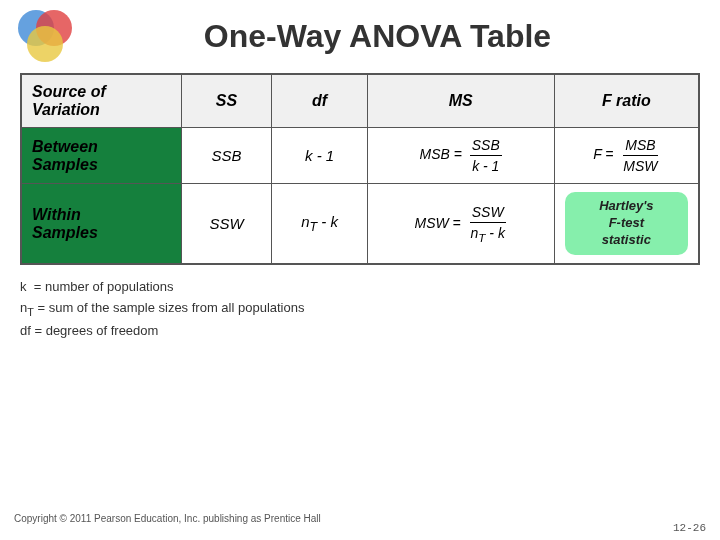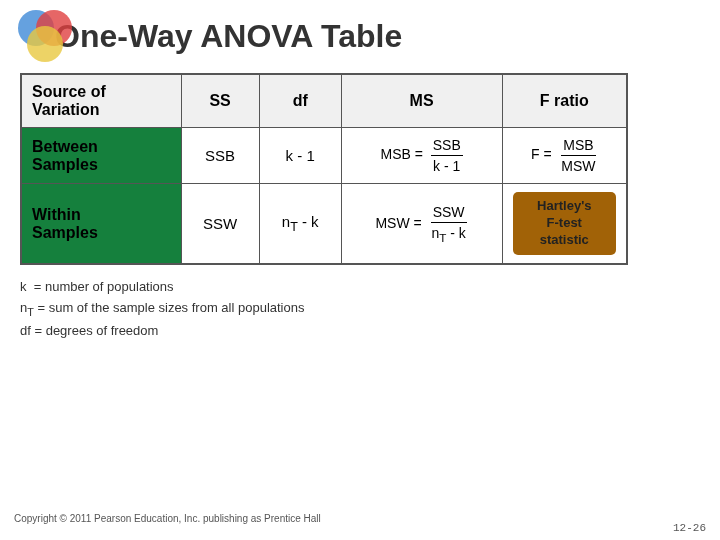--- a/index.html
+++ b/index.html
@@ -8,32 +8,34 @@
       width: 720px;
       height: 540px;
       background: #ffffff;
       font-family: Arial, Helvetica, sans-serif;
       overflow: hidden;
       position: relative;
     }
 
     .title-area {
       padding: 18px 20px 10px 55px;
+      text-align: center;
     }
 
     .page-title {
       font-size: 32px;
       font-weight: bold;
       color: #333333;
     }
 
     .table-wrapper {
       margin: 8px 20px 12px 20px;
       border-collapse: collapse;
-      width: 608px;
+      width: 680px;
+      font-style: italic;
     }
 
     table {
       width: 100%;
       border-collapse: collapse;
       border: 2px solid #555;
     }
 
     td, th {
       border: 1.5px solid #555;
@@ -76,22 +78,22 @@
     .fraction .numer {
       border-bottom: 1.5px solid #000;
       padding: 0 2px 1px 2px;
     }
 
     .fraction .denom {
       padding: 1px 2px 0 2px;
     }
 
     .hartley-box {
-      background: #a16207;
-      border-radius: 5px;
+      background: #86efac;
+      border-radius: 10px;
       padding: 6px 0;
       font-size: 13px;
       font-weight: bold;
       color: #222;
       line-height: 1.3;
     }
 
     .footnotes {
       margin: 10px 20px 4px 20px;
       font-size: 13px;

